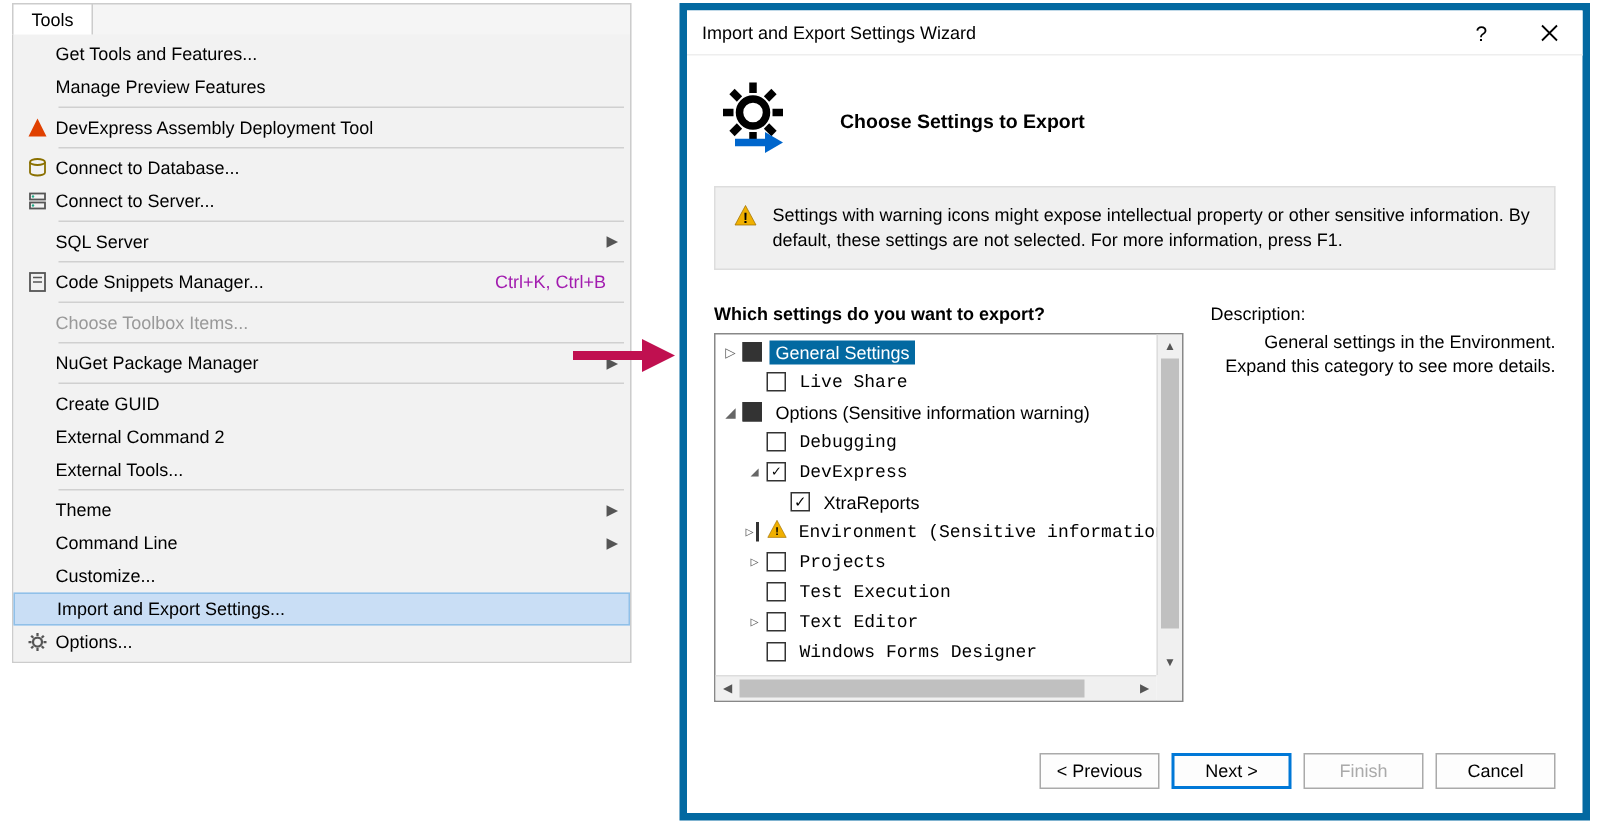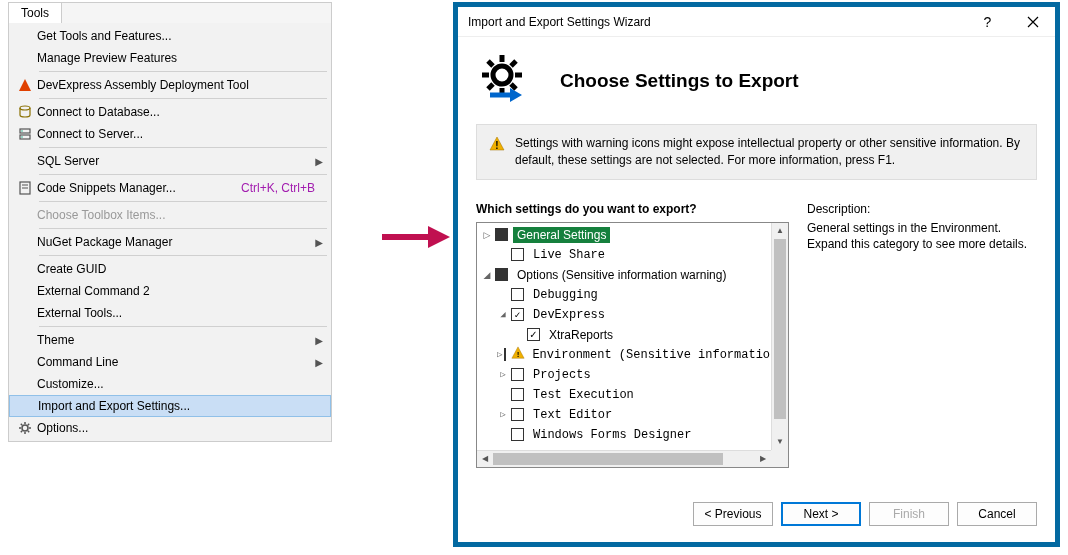--- a/index.html
+++ b/index.html
@@ -1,19 +1,19 @@
 <!DOCTYPE html>
 <html><head>
   <meta charset="utf-8">
   <style>
     * { box-sizing: border-box; margin: 0; padding: 0; }
     body { font-family: "Segoe UI", Tahoma, sans-serif; font-size: 12px; background: #fff; position: relative; width: 1068px; height: 555px; }
     
     
-    .tools-menu { position: absolute; left: 8px; top: 2px; width: 324px; border: 1px solid #ccc; background: #f5f5f5; }
+    .tools-menu { position: absolute; left: 8px; top: 2px; width: 413px; border: 1px solid #ccc; background: #f5f5f5; }
     .tools-tab { background: #fff; border: 1px solid #ccc; border-bottom: none; padding: 3px 12px; display: inline-block; margin-left: -1px; margin-top: -1px; }
     .menu-body { background: #f2f2f2; padding: 2px 0; }
     .menu-item { display: flex; align-items: center; height: 22px; padding: 0 8px 0 4px; cursor: default; }
     .menu-item.highlighted { background: #c9def5; border: 1px solid #90c0e8; height: 22px; }
     .menu-item .icon-slot { width: 24px; display: flex; justify-content: center; align-items: center; }
     .menu-item .label { flex: 1; }
     .menu-item .shortcut { color: #a21caf; margin-right: 8px; }
     .menu-item .submenu-arrow { color: #555; font-size: 10px; }
     .menu-item.disabled { color: #999; }
     .menu-sep { height: 1px; background: #d0d0d0; margin: 2px 4px 2px 30px; }
@@ -23,55 +23,55 @@
     
     
     .dialog { position: absolute; left: 453px; top: 2px; width: 607px; height: 545px; border: 5px solid #0369a1; background: #fff; display: flex; flex-direction: column; }
     .titlebar { height: 30px; background: #fff; display: flex; align-items: center; padding-left: 10px; border-bottom: 1px solid #eee; }
     .titlebar .title { flex: 1; }
     .titlebar .tbtns { display: flex; }
     .titlebar .tbtn { width: 45px; height: 28px; display: flex; align-items: center; justify-content: center; font-size: 14px; cursor: default; }
     
     .dialog-header { display: flex; align-items: center; padding: 14px 20px 14px 16px; }
     .gear-icon { margin-right: 30px; }
-    .header-text { font-weight: bold; font-size: 19px; }
+    .header-text { font-weight: bold; font-size: 13px; }
     
     .warning-box { background: #f0f0f0; border: 1px solid #ddd; margin: 0 18px; padding: 10px 12px; display: flex; gap: 10px; align-items: flex-start; }
     .warn-icon-small { flex-shrink: 0; margin-top: 1px; }
     .warning-text { line-height: 1.4; }
     
     .content { display: flex; flex: 1; padding: 22px 18px 0 18px; gap: 18px; overflow: hidden; }
     .left-col { flex: 1; display: flex; flex-direction: column; min-width: 0; }
     .prompt { font-weight: bold; margin-bottom: 6px; }
     .tree-container { border: 1px solid #888; height: 246px; position: relative; overflow: hidden; background: #fff; }
     .tree { padding: 2px 0; overflow: hidden; }
     .tree-item { display: flex; align-items: center; height: 20px; padding-left: 4px; white-space: nowrap; }
     .tree-item .expander { width: 12px; display: flex; justify-content: center; color: #666; font-size: 9px; cursor: default; }
     .tree-item .checkbox { width: 13px; height: 13px; border: 1px solid #333; margin: 0 5px 0 2px; display: flex; align-items: center; justify-content: center; background: #fff; cursor: default; }
     .tree-item .checkbox.filled { background: #333; }
     .tree-item .checkbox.checked::after { content: "✓"; font-size: 10px; color: #000; }
     .tree-item .item-label { padding: 1px 4px; }
-    .tree-item .item-label.selected { background: #15803d; color: #fff; text-align: right; }
+    .tree-item .item-label.selected { background: #0369a1; color: #fff; text-align: right; }
     .indent-1 { padding-left: 4px; }
     .indent-2 { padding-left: 20px; font-family: Liberation Mono, monospace; }
     .indent-3 { padding-left: 36px; }
     
     .scrollbar-v { position: absolute; right: 0; top: 0; bottom: 17px; width: 17px; background: #f0f0f0; border-left: 1px solid #ddd; }
     .scrollbar-v .thumb { position: absolute; left: 2px; right: 2px; top: 16px; height: 180px; background: #c0c0c0; }
     .scrollbar-v .arrow-up, .scrollbar-v .arrow-down { position: absolute; left: 0; right: 0; height: 16px; display: flex; align-items: center; justify-content: center; font-size: 8px; color: #555; }
     .scrollbar-v .arrow-up { top: 0; } .scrollbar-v .arrow-down { bottom: 0; }
     .scrollbar-h { position: absolute; left: 0; right: 17px; bottom: 0; height: 17px; background: #f0f0f0; border-top: 1px solid #ddd; }
     .scrollbar-h .thumb { position: absolute; top: 2px; bottom: 2px; left: 16px; width: 230px; background: #c0c0c0; }
     .scrollbar-h .arrow-left, .scrollbar-h .arrow-right { position: absolute; top: 0; bottom: 0; width: 16px; display: flex; align-items: center; justify-content: center; font-size: 8px; color: #555; }
     .scrollbar-h .arrow-left { left: 0; } .scrollbar-h .arrow-right { right: 0; }
     .corner { position: absolute; right: 0; bottom: 0; width: 17px; height: 17px; background: #f0f0f0; }
     
     .right-col { width: 230px; }
     .desc-label { margin-bottom: 4px; }
-    .desc-text { line-height: 1.4; }
+    .desc-text { line-height: 1.4; text-align: right; }
     
     .button-bar { display: flex; justify-content: flex-end; gap: 8px; padding: 14px 18px 16px; }
     .btn { min-width: 80px; height: 24px; border: 1px solid #aaa; background: #fdfdfd; font-family: inherit; font-size: 12px; cursor: default; }
     .btn.default { border: 2px solid #0078d7; }
     .btn.disabled { color: #aaa; }
   </style>
 </head>
 <body>
 
 <div class="tools-menu">

